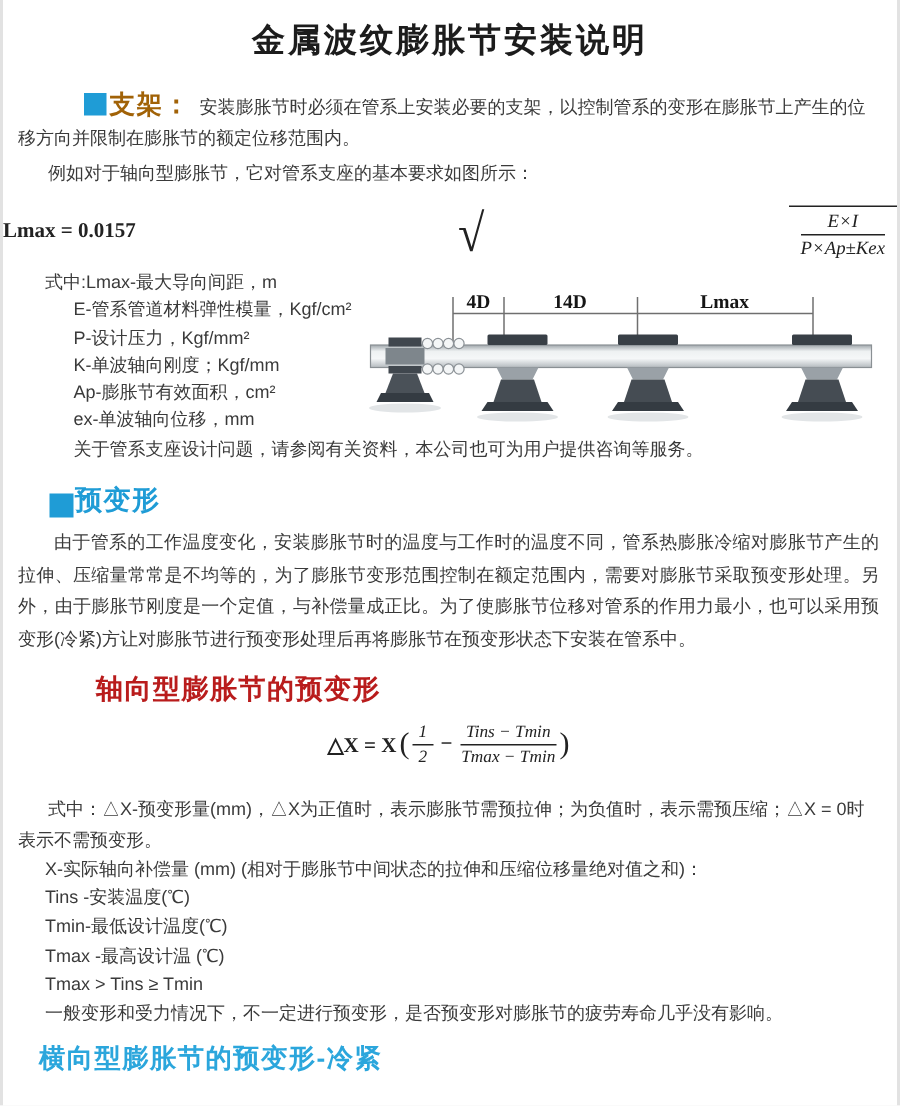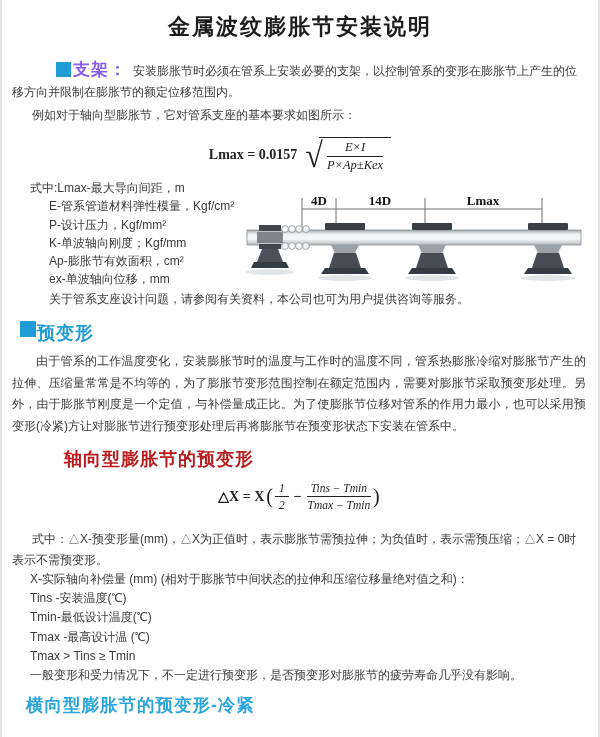--- a/index.html
+++ b/index.html
@@ -8,26 +8,26 @@
     background:#ffffff;border-left:2px solid #e2e2e2;border-right:2px solid #e2e2e2;
     font-family:"Liberation Sans",sans-serif;color:#3a3a3a;overflow:hidden;
   }
   .title{
     text-align:center;font-size:22px;font-weight:bold;color:#1c1c1c;
     letter-spacing:2px;margin:0;padding-top:13px;line-height:28px;
   }
   
   .lead{margin:18px 12px 0 10px;font-size:12px;line-height:21px;text-indent:44px;}
   .sq{display:inline-block;width:15px;height:15px;background:#1f9cd6;vertical-align:-2px;margin-right:2px;}
-  .inline-head{color:#8b5cf6;font-size:17px;font-weight:bold;margin-right:6px;letter-spacing:1px;}
+  .inline-head{color:#a16207;font-size:17px;font-weight:bold;margin-right:6px;letter-spacing:1px;}
   .p2{margin:2px 12px 0 10px;font-size:12px;line-height:20px;text-indent:20px;}
   
   .formula{display:flex;justify-content:center;align-items:center;
     font-family:"Liberation Serif",serif;color:#222;}
-  .f-lmax{margin:12px 0 6px 0;min-height:36px;}
+  .f-lmax{margin:12px 0 6px 0;min-height:36px;justify-content:space-between;}
   .f-lhs{font-weight:bold;font-size:14px;margin-right:8px;}
   .radical{font-size:32px;font-weight:400;line-height:30px;margin-right:-4px;transform:scaleY(1.1);}
   .rooted{border-top:1.5px solid #222;padding:2px 8px 0 8px;display:inline-block;}
   .frac{display:inline-flex;flex-direction:column;text-align:center;font-style:italic;font-size:12.5px;line-height:15px;vertical-align:middle;}
   .frac .num{border-bottom:1px solid #222;padding:0 10px 1px 10px;}
   .frac .den{padding-top:1px;}
   .f-dx{margin:10px 0 17px 0;font-size:14px;}
   .f-dx .pre,.f-dy .pre,.f-dy .post{font-weight:bold;}
   .paren{font-size:20px;font-weight:400;padding:0 2px;}
   .op{padding:0 5px;font-weight:bold;}
@@ -36,21 +36,21 @@
   
   .defs{margin-top:2px;font-size:12px;}
   .defs div{line-height:18.3px;}
   .ind0{margin-left:28px;}
   .ind1{margin-left:47px;}
   .defs .last{margin-top:1px;}
   
   .diagram{position:absolute;left:243px;top:192px;width:355px;height:96px;}
   .dimlabel{font-family:"Liberation Serif",serif;font-weight:bold;font-size:13px;fill:#151515;}
   
-  .sec-head{display:flex;align-items:flex-start;margin:13px 0 0 18px;
+  .sec-head{display:flex;align-items:flex-end;margin:13px 0 0 31px;
     color:#1f9cd6;font-size:18px;font-weight:bold;letter-spacing:1px;}
   .sec-head .sq2{width:16px;height:16px;background:#1f9cd6;margin-right:1px;}
   .para{margin:6px 12px 0 10px;font-size:12px;line-height:21.5px;text-indent:24px;text-align:justify;}
   .sub-head{color:#b91c1c;font-size:18px;font-weight:bold;margin:10px 0 0 62px;letter-spacing:1px;}
   .sub-head2{color:#2ba6dc;font-size:17.5px;font-weight:bold;margin:8px 0 0 24px;letter-spacing:1px;}
   .axpara{margin:6px 12px 0 10px;font-size:12px;line-height:20.5px;text-indent:20px;}
   .axlines{font-size:12px;}
   .axlines div{margin-left:28px;line-height:19.2px;}
 </style>
 </head>

